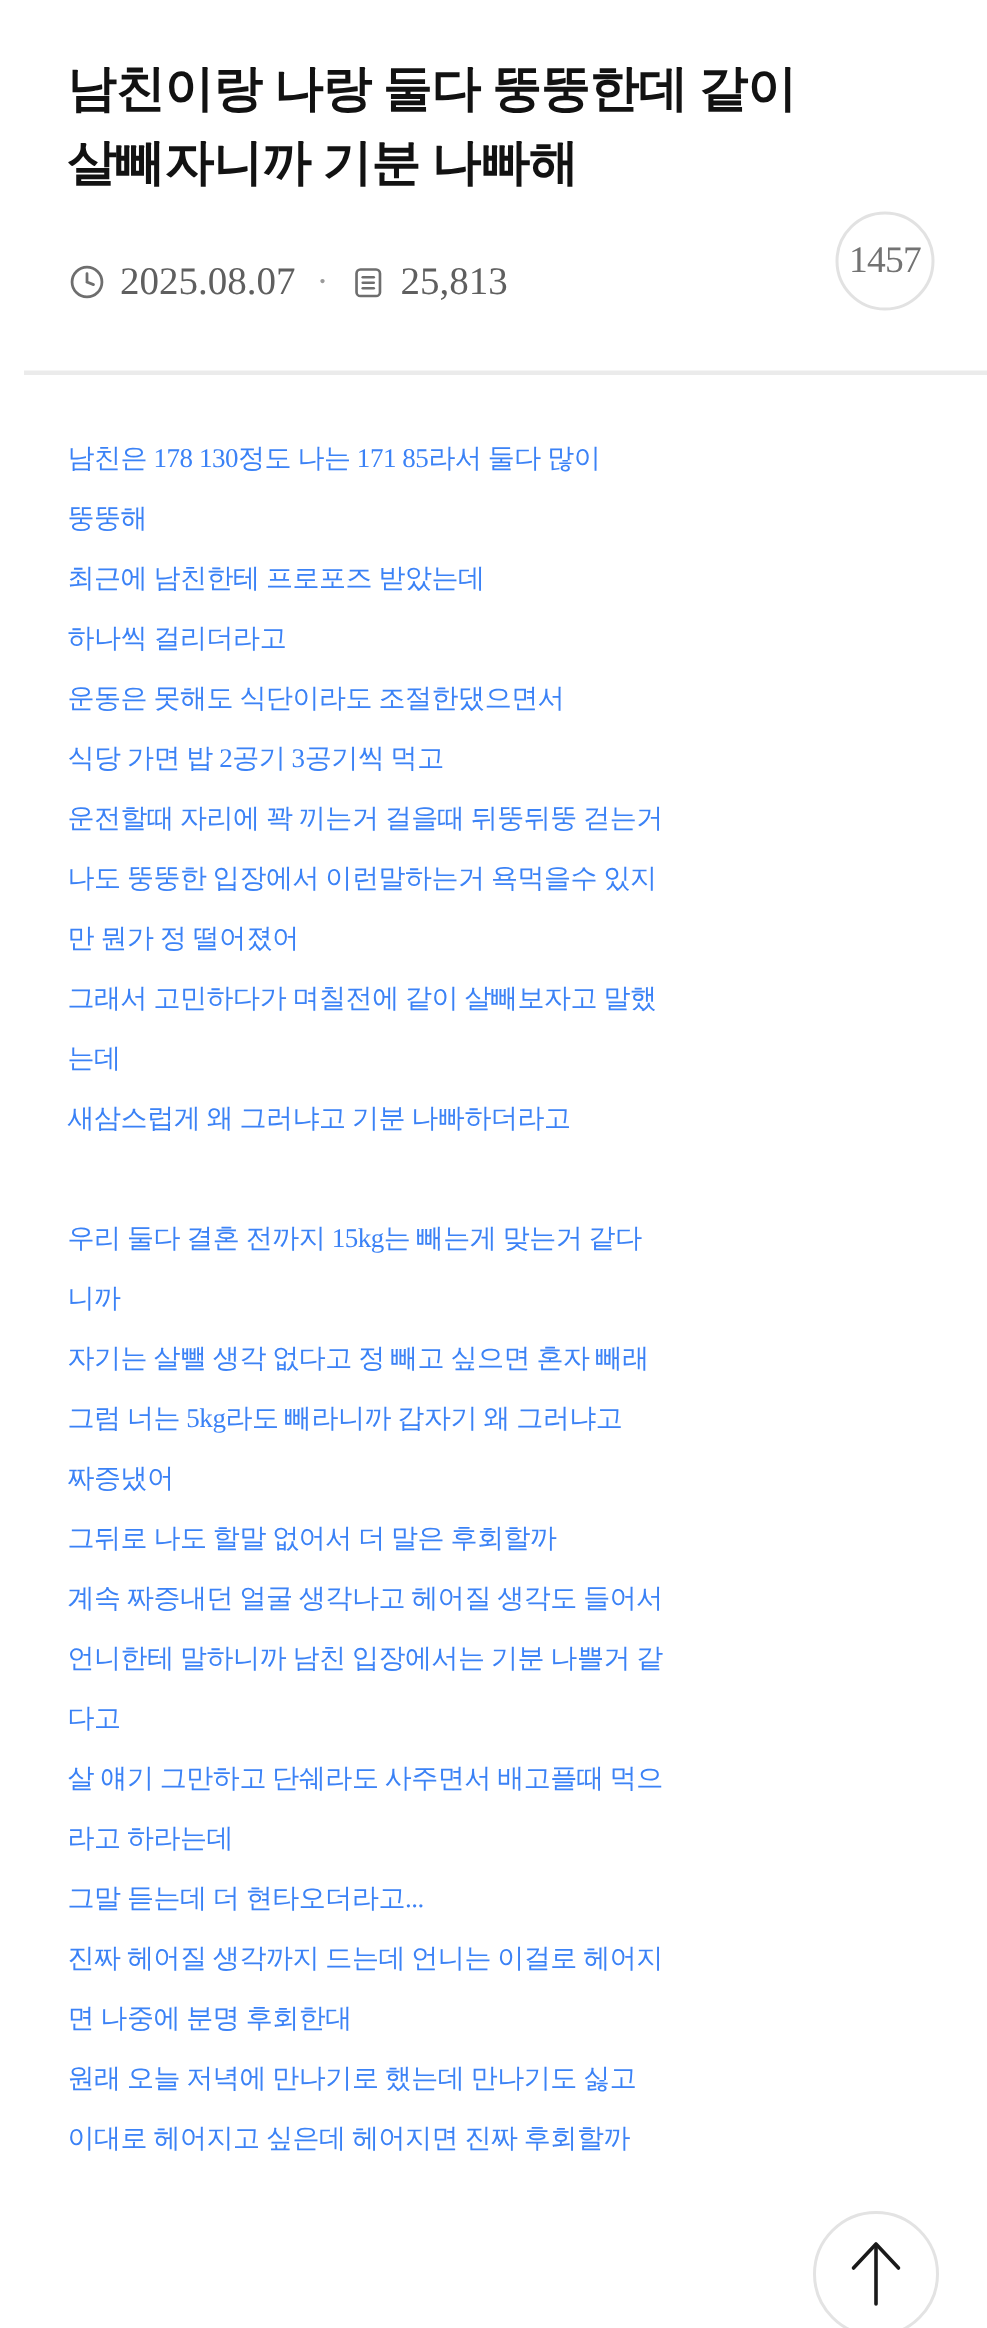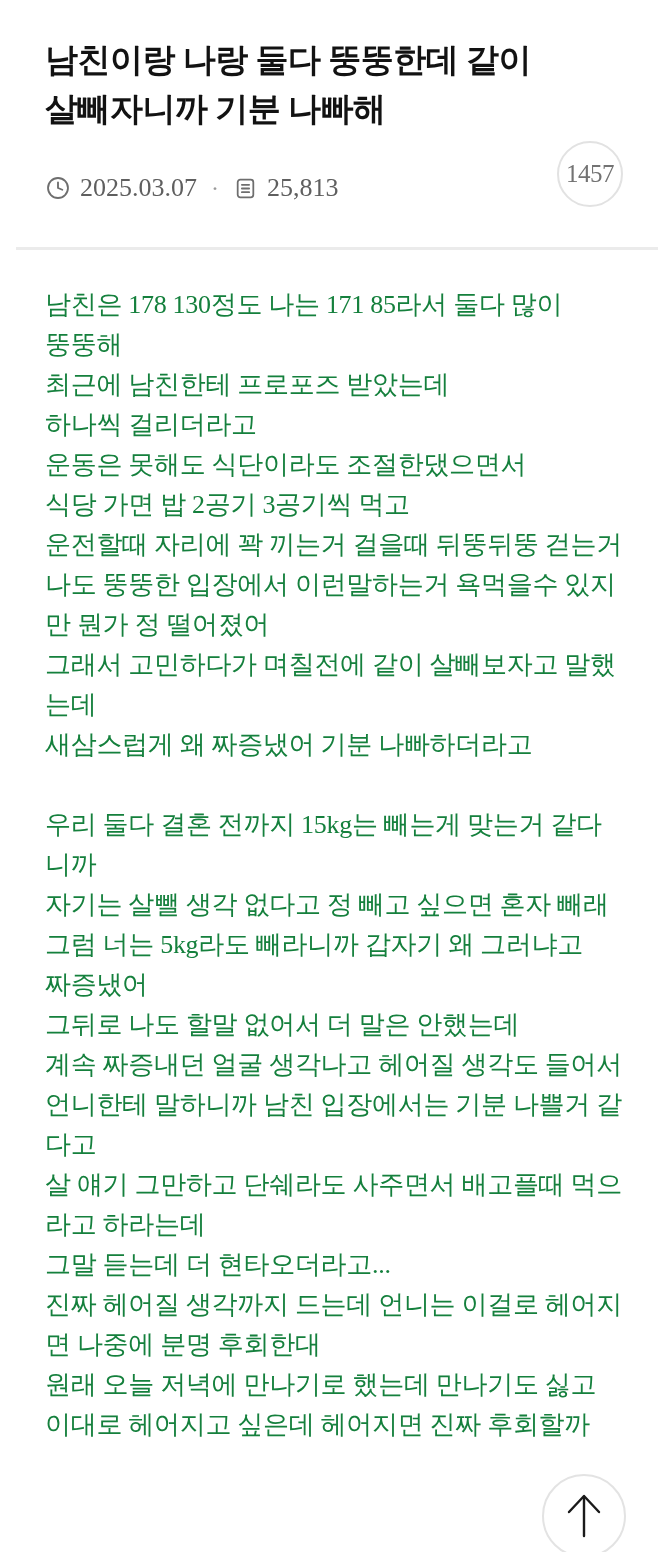--- a/index.html
+++ b/index.html
@@ -54,22 +54,22 @@
   .divider{
     position:absolute;
     top:211px;left:16px;right:0;
     height:3px;
     background:#ebebeb;
     border:none;
   }
   .body-text{
     position:absolute;
     top:257px;left:45px;right:0;
-    color:#15803d;
-    font-size:26px;
+    color:#3b82f6;
+    font-size:18px;
     letter-spacing:-0.3px;
   }
   .body-line{
     height:40px;
     line-height:40px;
     white-space:nowrap;
   }
   .scroll-top-button{
     position:absolute;
     left:542px;top:1446px;
@@ -96,21 +96,21 @@
     <span>1457</span>
   </div>
 
   <div class="meta-row">
     <span class="icon">
       <svg width="26" height="26" viewBox="0 0 24 24" fill="none" stroke="#6e6e6e" stroke-width="1.7" stroke-linecap="round">
         <circle cx="12" cy="12" r="9.2"></circle>
         <path d="M12 6.8 V12 L16 13.6"></path>
       </svg>
     </span>
-    <span>2025.03.07</span>
+    <span>2025.08.07</span>
     <span class="meta-dot">·</span>
     <span class="icon">
       <svg width="25" height="25" viewBox="0 0 24 24" fill="none" stroke="#6e6e6e" stroke-width="1.7" stroke-linecap="round">
         <rect x="4.5" y="3.5" width="15" height="17" rx="2.5"></rect>
         <path d="M8.5 8.5 H15.5"></path>
         <path d="M8.5 12 H15.5"></path>
         <path d="M8.5 15.5 H15.5"></path>
       </svg>
     </span>
     <span>25,813</span>
@@ -123,28 +123,28 @@
       <div class="body-line">뚱뚱해</div>
       <div class="body-line">최근에 남친한테 프로포즈 받았는데</div>
       <div class="body-line">하나씩 걸리더라고</div>
       <div class="body-line">운동은 못해도 식단이라도 조절한댔으면서</div>
       <div class="body-line">식당 가면 밥 2공기 3공기씩 먹고</div>
       <div class="body-line">운전할때 자리에 꽉 끼는거 걸을때 뒤뚱뒤뚱 걷는거</div>
       <div class="body-line">나도 뚱뚱한 입장에서 이런말하는거 욕먹을수 있지</div>
       <div class="body-line">만 뭔가 정 떨어졌어</div>
       <div class="body-line">그래서 고민하다가 며칠전에 같이 살빼보자고 말했</div>
       <div class="body-line">는데</div>
-      <div class="body-line">새삼스럽게 왜 짜증냈어 기분 나빠하더라고</div>
+      <div class="body-line">새삼스럽게 왜 그러냐고 기분 나빠하더라고</div>
       <div class="body-line"></div>
       <div class="body-line">우리 둘다 결혼 전까지 15kg는 빼는게 맞는거 같다</div>
       <div class="body-line">니까</div>
       <div class="body-line">자기는 살뺄 생각 없다고 정 빼고 싶으면 혼자 빼래</div>
       <div class="body-line">그럼 너는 5kg라도 빼라니까 갑자기 왜 그러냐고</div>
       <div class="body-line">짜증냈어</div>
-      <div class="body-line">그뒤로 나도 할말 없어서 더 말은 안했는데</div>
+      <div class="body-line">그뒤로 나도 할말 없어서 더 말은 후회할까</div>
       <div class="body-line">계속 짜증내던 얼굴 생각나고 헤어질 생각도 들어서</div>
       <div class="body-line">언니한테 말하니까 남친 입장에서는 기분 나쁠거 같</div>
       <div class="body-line">다고</div>
       <div class="body-line">살 얘기 그만하고 단쉐라도 사주면서 배고플때 먹으</div>
       <div class="body-line">라고 하라는데</div>
       <div class="body-line">그말 듣는데 더 현타오더라고...</div>
       <div class="body-line">진짜 헤어질 생각까지 드는데 언니는 이걸로 헤어지</div>
       <div class="body-line">면 나중에 분명 후회한대</div>
       <div class="body-line">원래 오늘 저녁에 만나기로 했는데 만나기도 싫고</div>
       <div class="body-line">이대로 헤어지고 싶은데 헤어지면 진짜 후회할까</div>

